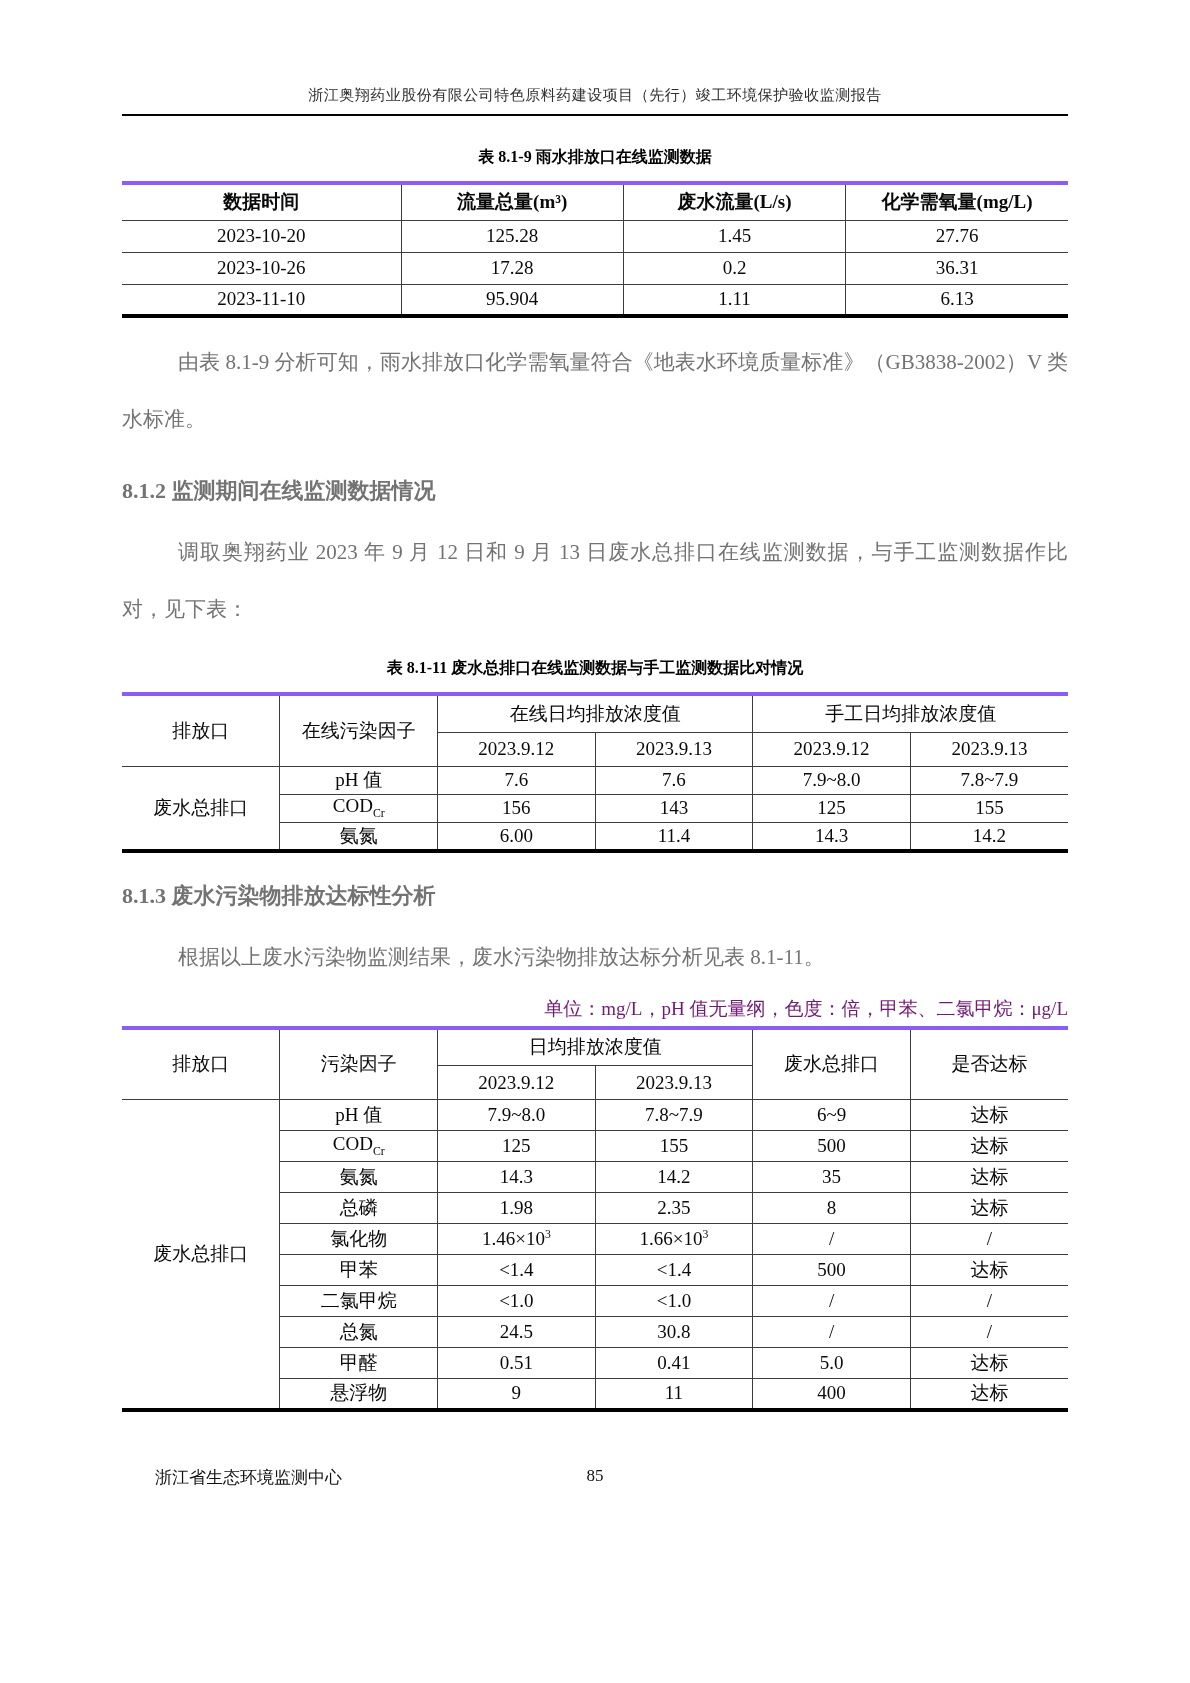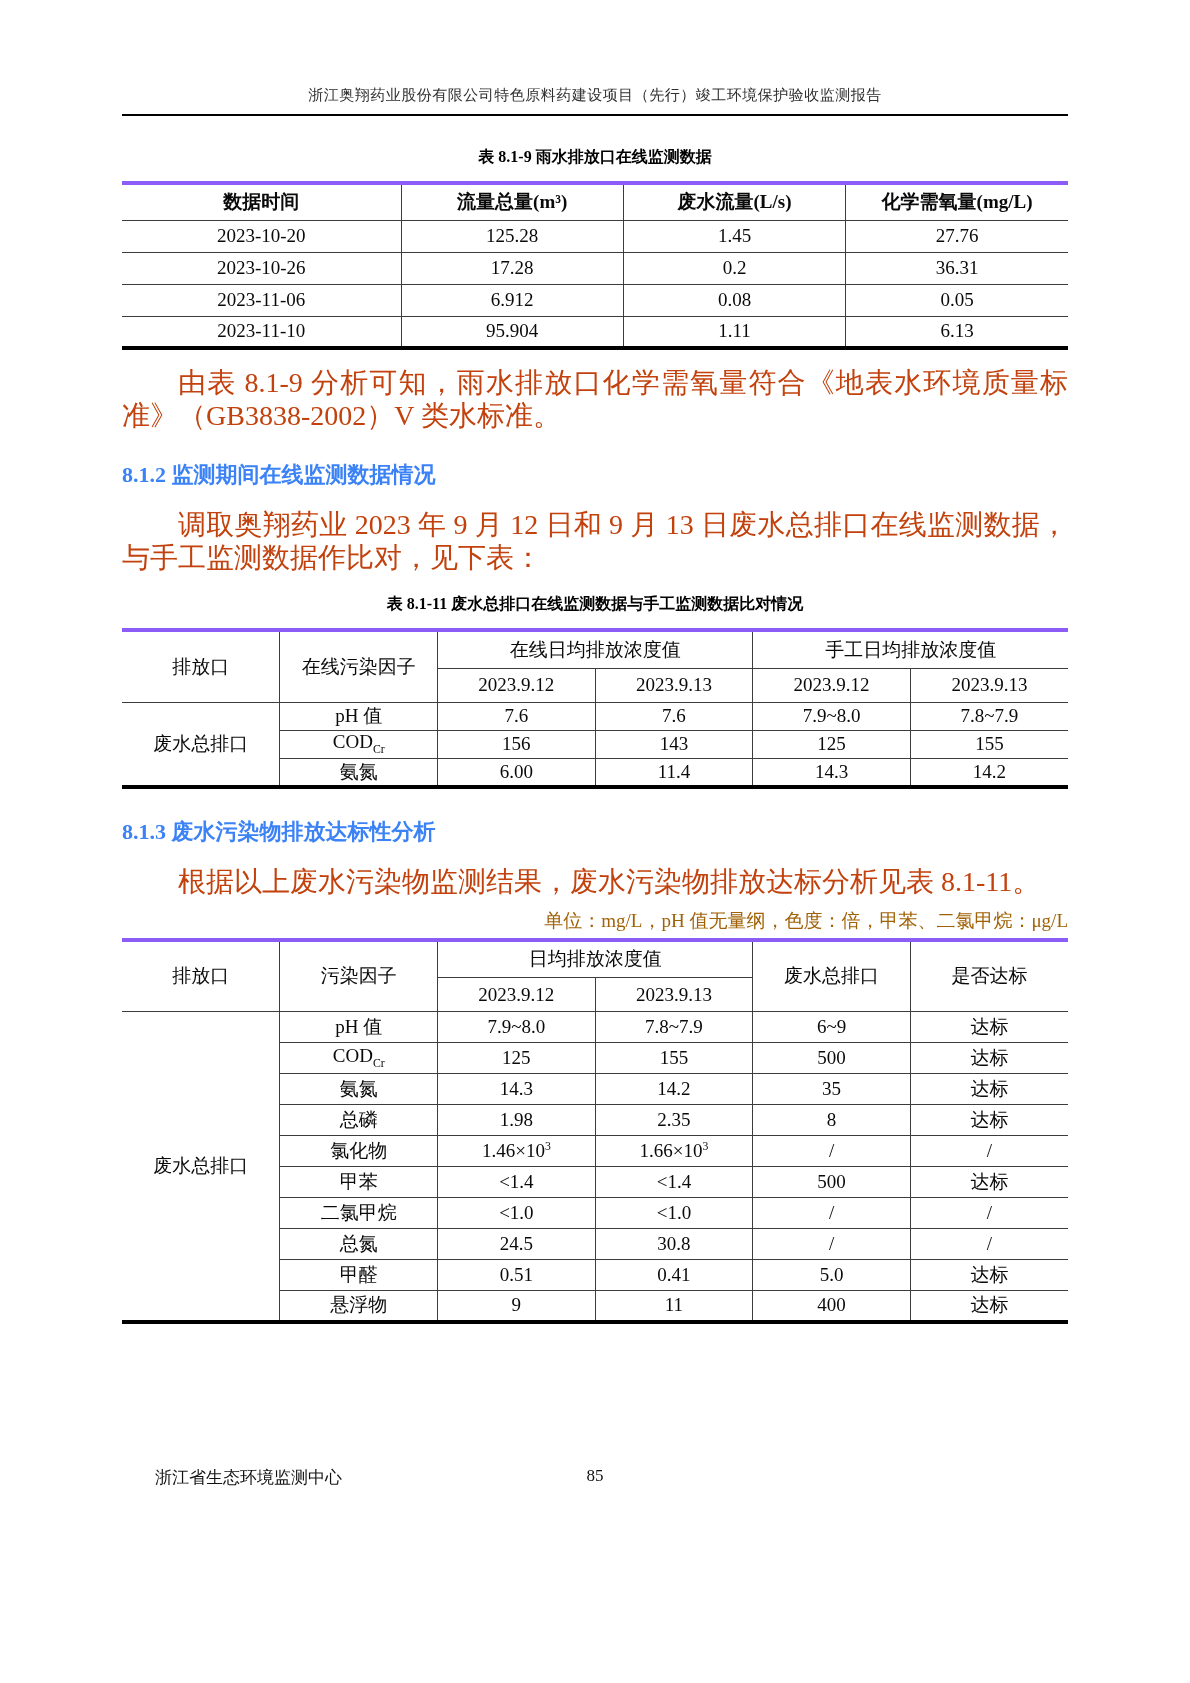--- a/index.html
+++ b/index.html
@@ -10,24 +10,24 @@
   }
   .doc-header{
     margin:0 122px;padding-top:86px;padding-bottom:9px;
     text-align:center;font-size:15px;color:#2f2f2f;letter-spacing:0.5px;
     border-bottom:2px solid #000000;
   }
   .content{margin:0 122px;}
   .table-title{margin:31px 0 13px;text-align:center;font-weight:bold;font-size:16px;color:#000;}
   .table-title.tt10{margin:20px 0 13px;}
   .table-title.tt11{margin:26px 0 0;}
-  p.body{margin:16px 0 0;font-size:28px;line-height:33px;text-align:justify;color:#c2410c;}
+  p.body{margin:16px 0 0;font-size:21px;line-height:57px;text-align:justify;color:#737373;}
   p.indent{text-indent:56px;}
-  h3.sec{margin:26px 0 0;font-size:22px;font-weight:bold;color:#3b82f6;line-height:34px;}
-  .unit-note{margin:10px 0 4px;text-align:right;font-size:19px;color:#a16207;font-family:Liberation Serif, serif;}
+  h3.sec{margin:26px 0 0;font-size:22px;font-weight:bold;color:#737373;line-height:34px;}
+  .unit-note{margin:10px 0 4px;text-align:right;font-size:19px;color:#701a75;font-family:Liberation Serif, serif;}
 
   table.t{
     border-collapse:collapse;width:100%;table-layout:fixed;
     border-top:4px solid #8b5cf6;border-bottom:4px solid #000;
     border-left:hidden;border-right:hidden;
     font-size:19px;
   }
   table.t th,table.t td{
     border:1px solid #3c3c3c;text-align:center;vertical-align:middle;padding:0 4px;
     font-weight:normal;color:#0a0a0a;
@@ -71,26 +71,20 @@
         <td>1.45</td>
         <td>27.76</td>
       </tr>
       <tr class="r32">
         <td>2023-10-26</td>
         <td>17.28</td>
         <td>0.2</td>
         <td>36.31</td>
       </tr>
       <tr class="r32">
-        <td>2023-11-06</td>
-        <td>6.912</td>
-        <td>0.08</td>
-        <td>0.05</td>
-      </tr>
-      <tr class="r32">
         <td>2023-11-10</td>
         <td>95.904</td>
         <td>1.11</td>
         <td>6.13</td>
       </tr>
     </tbody>
       </table>
 
     <p class="body indent">由表 8.1-9 分析可知，雨水排放口化学需氧量符合《地表水环境质量标准》（GB3838-2002）V 类水标准。</p>
 

